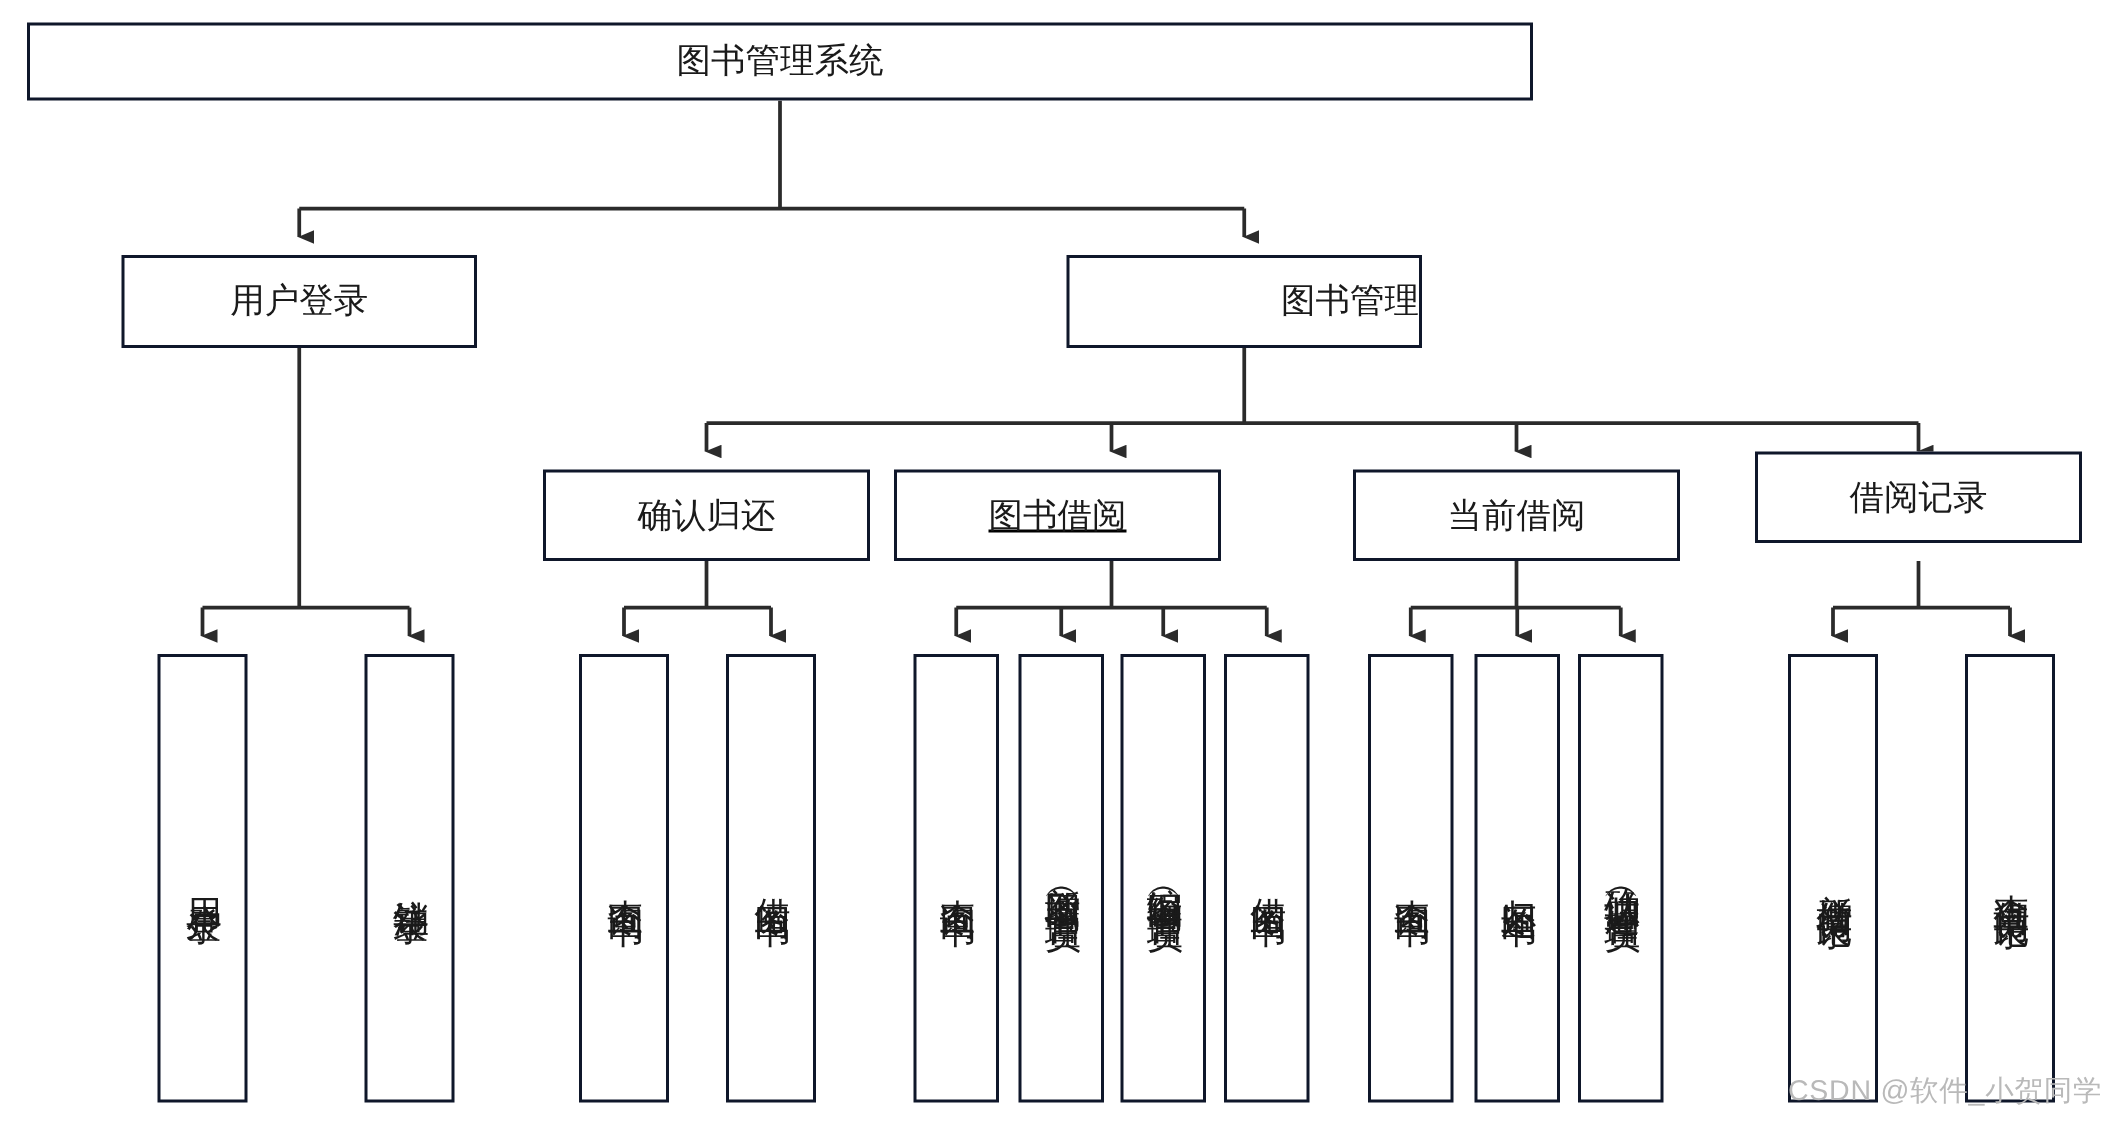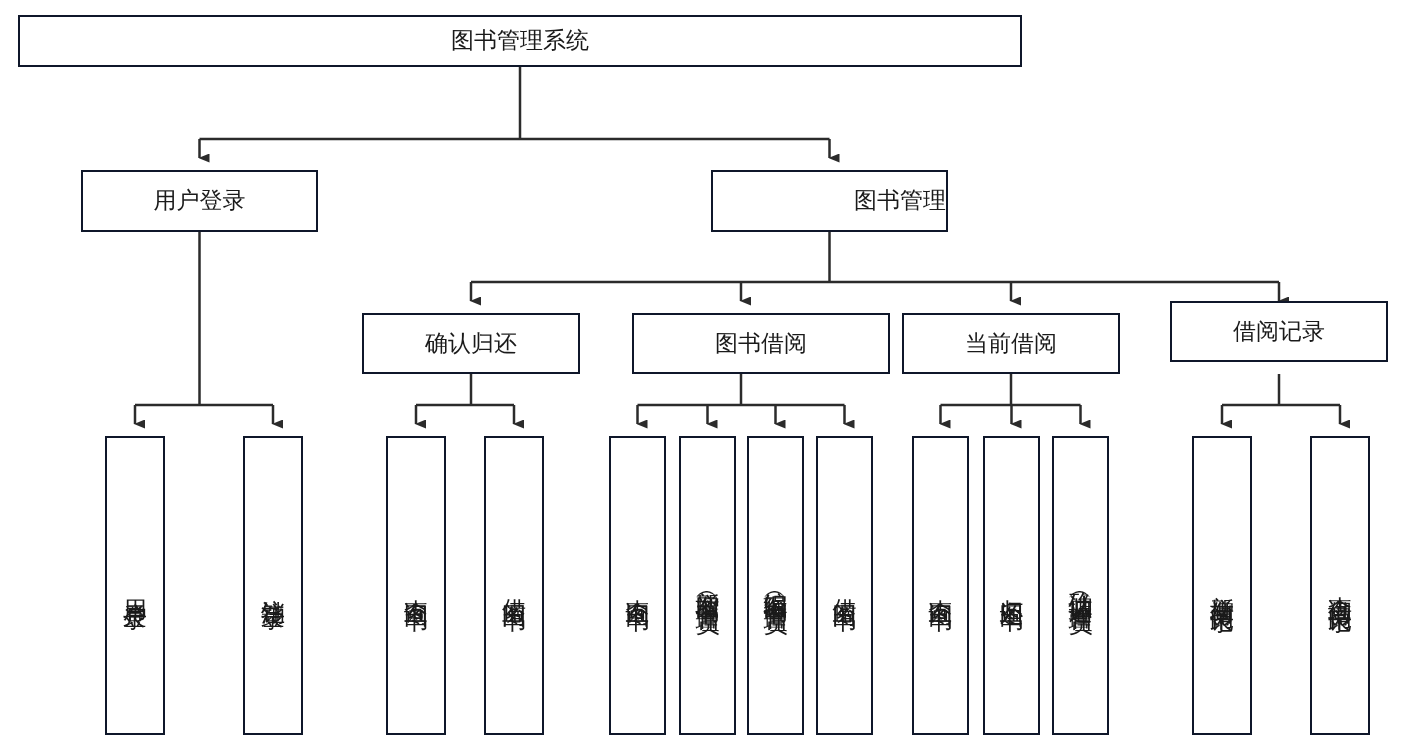--- a/index.html
+++ b/index.html
@@ -122,21 +122,21 @@
       </div>
       <div class="node horiz" style="left: 81px; top: 170px; width: 237px; height: 62px;">
         <span class="node-label">用户登录</span>
       </div>
       <div class="node horiz" style="left: 711px; top: 170px; width: 237px; height: 62px; justify-content: flex-end;">
         <span class="node-label">图书管理</span>
       </div>
       <div class="node horiz" style="left: 362px; top: 313px; width: 218px; height: 61px;">
         <span class="node-label">确认归还</span>
       </div>
-      <div class="node horiz" style="left: 632px; top: 313px; width: 258px; height: 61px;">
+      <div class="node horiz" style="left: 596px; top: 313px; width: 218px; height: 61px; text-decoration: underline;">
         <span class="node-label">图书借阅</span>
       </div>
       <div class="node horiz" style="left: 902px; top: 313px; width: 218px; height: 61px; justify-content: center;">
         <span class="node-label">当前借阅</span>
       </div>
       <div class="node horiz" style="left: 1170px; top: 301px; width: 218px; height: 61px;">
         <span class="node-label">借阅记录</span>
       </div>
       <div class="node vert" style="left: 105px; top: 436px; width: 60px; height: 299px;">
         <span class="node-label">用户登录</span>
@@ -172,13 +172,14 @@
         <span class="node-label">确认归还（管理员）</span>
       </div>
       <div class="node vert" style="left: 1192px; top: 436px; width: 60px; height: 299px;">
         <span class="node-label">新增借阅记录</span>
       </div>
       <div class="node vert" style="left: 1310px; top: 436px; width: 60px; height: 299px;">
         <span class="node-label">查询借阅记录</span>
       </div>
     </div>
 
+  <div class="watermark" style="left: 1192px; top: 714px;">CSDN @软件_小贺同学</div>
 </div>
 
 </body></html>

